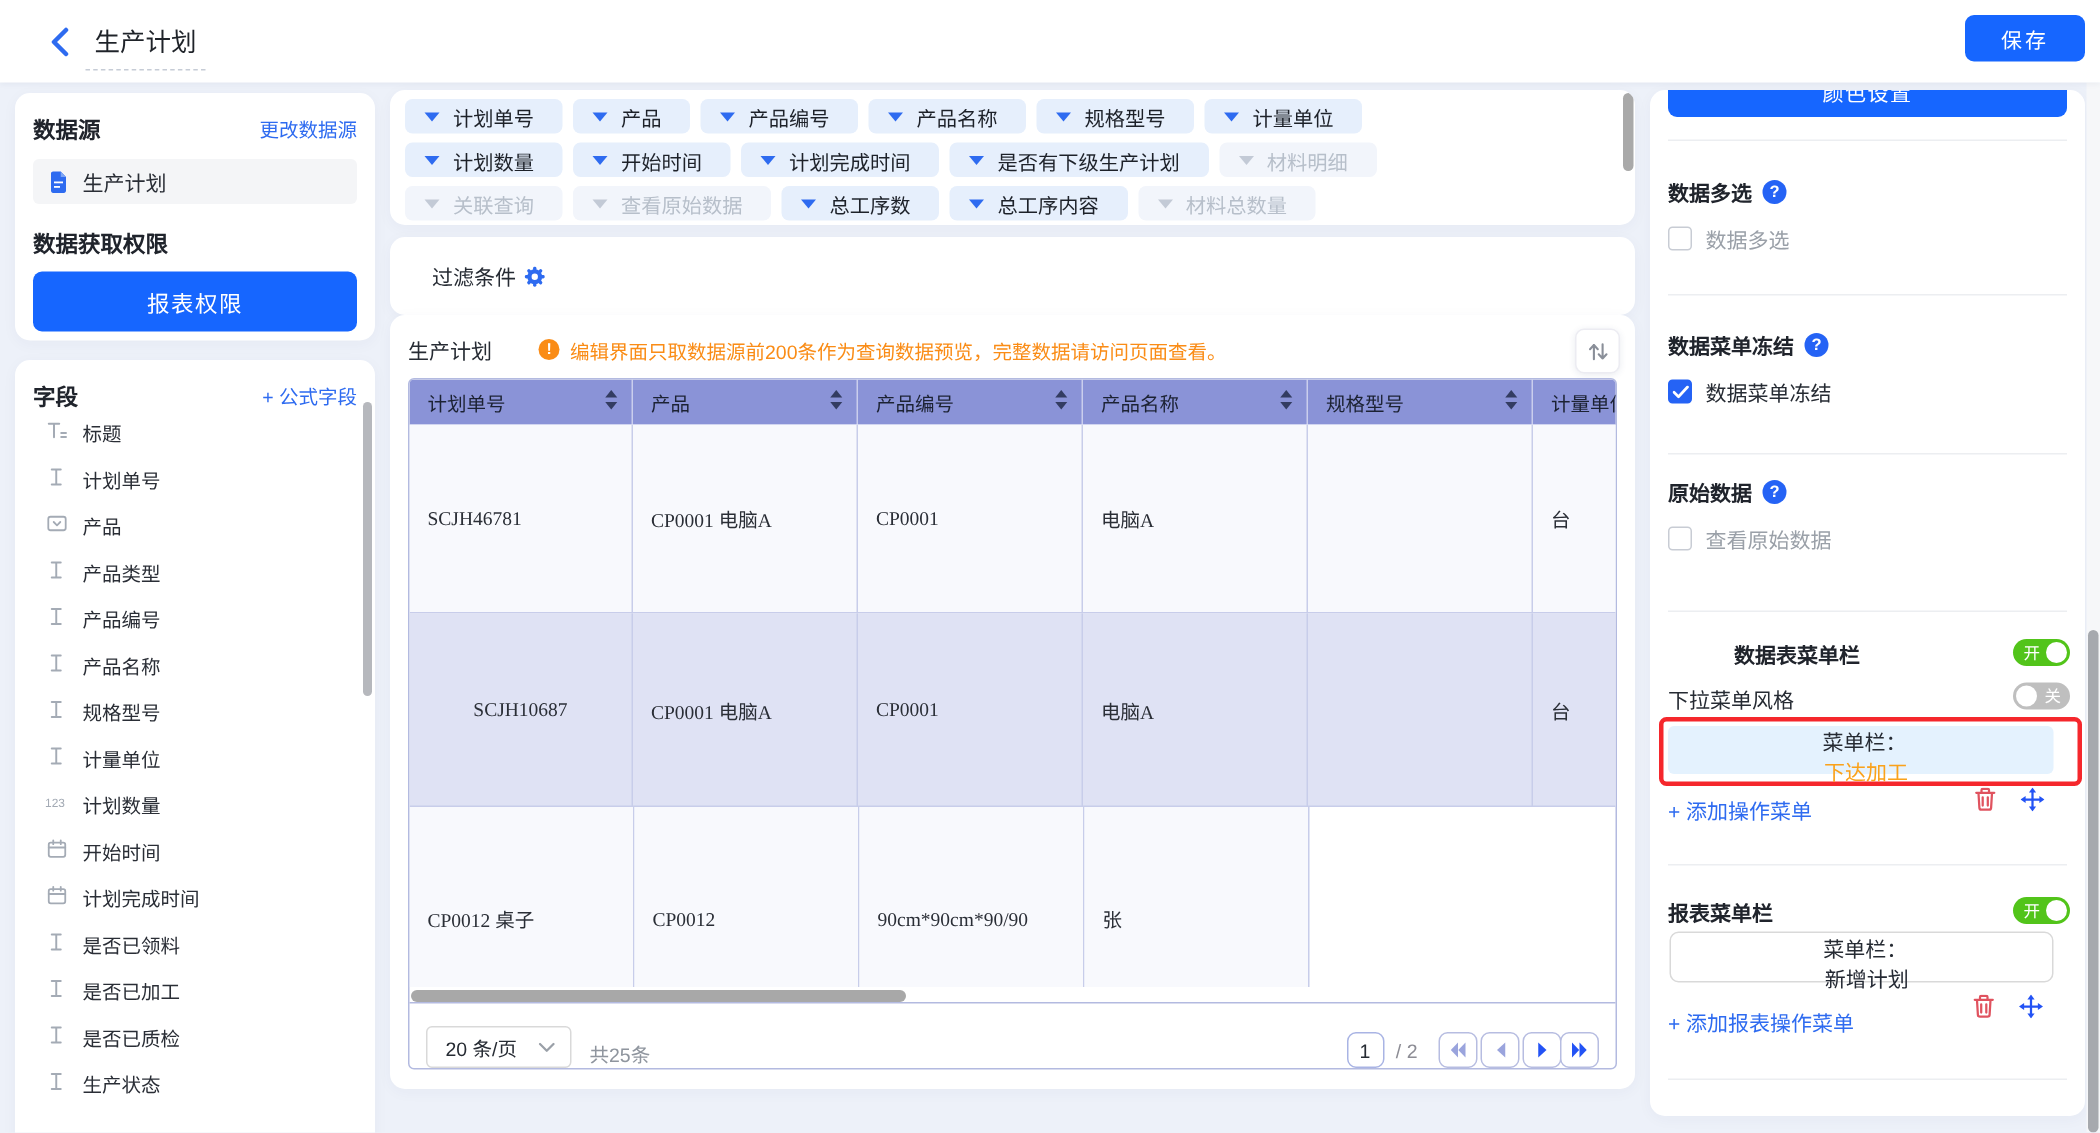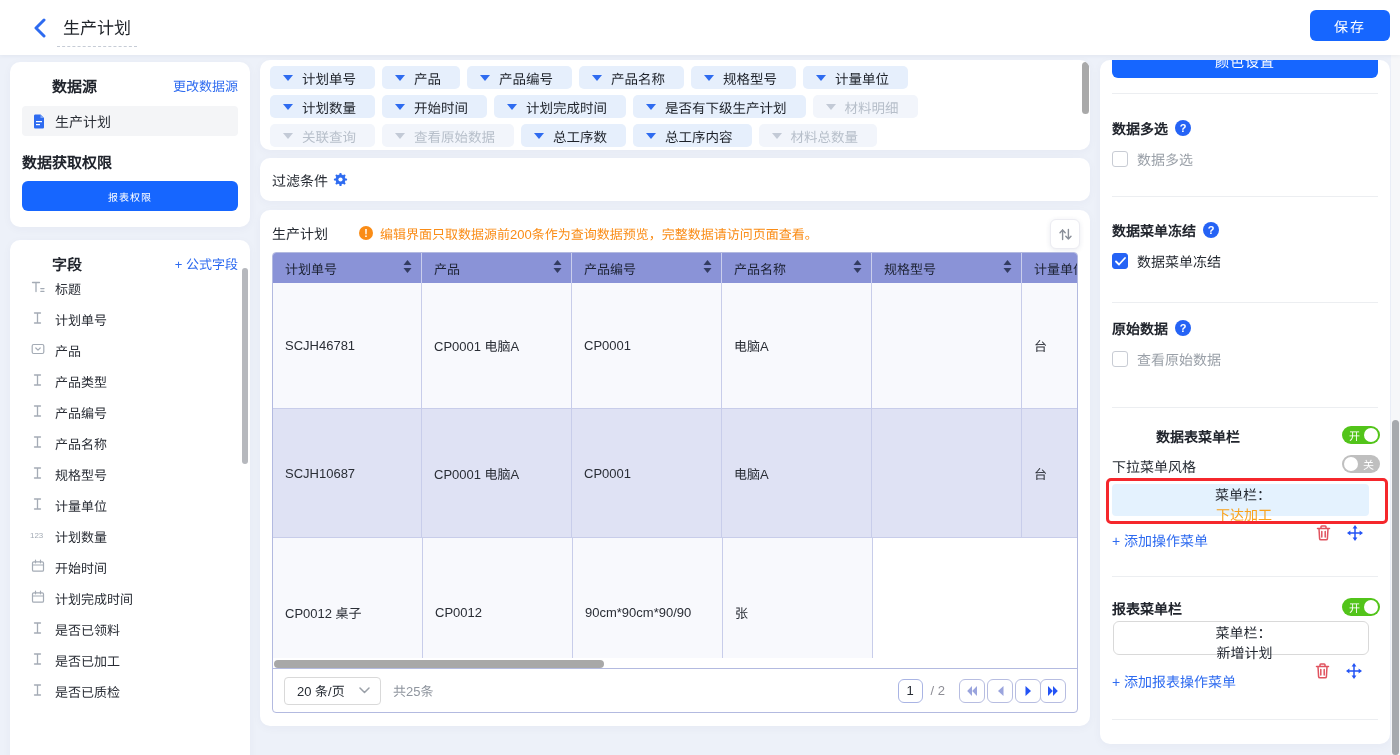--- a/index.html
+++ b/index.html
@@ -20,71 +20,71 @@
   
   .topbar{position:absolute;left:0;top:0;width:1400px;height:55px;background:#fff;z-index:5;box-shadow:0 1px 4px rgba(30,50,90,.06);}
   .back-btn{position:absolute;left:26px;top:15px;width:26px;height:26px;cursor:pointer;display:flex;align-items:center;justify-content:center;}
   .page-title{position:absolute;left:57px;top:12px;padding:2px 6px 7px 6px;font-size:17px;color:#1f2329;border-bottom:1px dashed #c6ccd6;}
   .save-btn{position:absolute;right:10px;top:10px;width:80px;height:31px;background:var(--accent);color:#fff;font-size:14px;letter-spacing:2px;border:none;border-radius:6px;cursor:pointer;font-family:inherit;}
 
   
   .ds-card{left:10px;top:62px;width:240px;height:165px;padding:12px;}
   .fields-card{left:10px;top:240px;width:240px;height:540px;padding:12px;}
   .sec-head{display:flex;align-items:center;justify-content:space-between;height:22px;}
-  .sec-title{font-size:15px;font-weight:700;color:#20242c;margin-left:30px;}
+  .sec-title{font-size:15px;font-weight:700;color:#20242c;}
   a.link{font-size:13px;color:var(--link);text-decoration:none;cursor:pointer;}
   .ds-item{margin-top:10px;height:30px;background:#f4f5f7;border-radius:4px;display:flex;align-items:center;padding:0 10px;gap:9px;font-size:14px;color:#2a2e36;cursor:pointer;}
   .perm-title{margin-top:15px;font-size:15px;font-weight:700;color:#20242c;}
-  .perm-btn{margin-top:9px;width:216px;height:30px;background:var(--accent);color:#fff;font-size:10px;border:none;border-radius:6px;cursor:pointer;font-family:inherit;letter-spacing:1px;}
+  .perm-btn{margin-top:9px;width:216px;height:40px;background:var(--accent);color:#fff;font-size:15px;border:none;border-radius:6px;cursor:pointer;font-family:inherit;letter-spacing:1px;}
   .field-list{margin-top:5px;}
   .field-row{height:31px;display:flex;align-items:flex-start;gap:10px;padding-left:8px;cursor:pointer;border-radius:4px;}
   .field-row .f-label{font-size:13px;color:#2a2e36;}
   .field-row .f-icon{width:15px;height:15px;display:flex;align-items:center;justify-content:center;flex:none;}
   .side-scroll{position:absolute;left:232px;top:28px;width:6px;height:196px;background:#b6b8bd;border-radius:3px;}
 
   
   .df-card{left:260px;top:60px;width:830px;height:90px;padding:6px 4px 6px 10px;overflow:hidden;}
   .df-inner{display:flex;}
   .df-label{flex:none;width:82px;padding-top:4px;font-size:14px;color:#262b33;}
   .df-plus{color:#596070;margin-left:8px;font-size:15px;cursor:pointer;}
   .chip-rows{flex:1;display:flex;flex-direction:column;gap:6px;}
   .chip-row{display:flex;gap:7px;}
   .chip{height:23px;border-radius:5px;background:var(--chip-bg);display:flex;align-items:center;padding:0 19px 0 13px;font-size:13.5px;color:#1d2129;cursor:pointer;white-space:nowrap;}
   .chip .tri{width:0;height:0;border-left:5.5px solid transparent;border-right:5.5px solid transparent;border-top:6.5px solid var(--link);margin-right:9px;flex:none;}
   .chip.disabled{background:var(--chip-dis-bg);color:var(--chip-dis-text);}
   .chip.disabled .tri{border-top-color:#c3cad6;}
   .df-scroll{position:absolute;right:1px;top:2px;width:7px;height:52px;background:#a9a9a9;border-radius:4px;}
 
-  .filter-card{left:260px;top:158px;width:830px;height:43px;padding:10px;display:flex;align-items:center;}
+  .filter-card{left:260px;top:158px;width:830px;height:43px;padding:26px;display:flex;align-items:center;}
   .filter-label{font-size:14px;color:#262b33;margin-left:2px;}
   .gear{margin:0 0 0 5px;width:15px;height:15px;cursor:pointer;}
   .filter-chip{margin-left:10px;height:24px;background:var(--filter-chip-bg);border-radius:5px;display:flex;align-items:center;padding:0 16px 0 12px;font-size:13.5px;color:#1d2129;cursor:pointer;}
   .filter-chip .tri{width:0;height:0;border-left:5.5px solid transparent;border-right:5.5px solid transparent;border-top:6.5px solid var(--link);margin-right:8px;}
 
   .table-card{left:260px;top:210px;width:830px;height:516px;padding:12px;}
   .tc-head{display:flex;align-items:center;height:26px;margin:-2px 0 8px 0;}
   .tc-title{font-size:14px;color:#262b33;font-weight:400;}
   .tc-warning{display:flex;align-items:center;gap:7px;margin-left:31px;font-size:13px;color:var(--warn);}
   .warn-ic{width:14px;height:14px;border-radius:50%;background:var(--warn);color:#fff;font-size:10.5px;font-weight:700;display:flex;align-items:center;justify-content:center;flex:none;}
   .sort-box{position:absolute;right:10px;top:9px;width:30px;height:30px;background:#fff;border:1px solid #ececf2;border-radius:6px;box-shadow:0 1px 5px rgba(40,60,110,.10);display:flex;align-items:center;justify-content:center;cursor:pointer;}
 
   .grid-wrap{position:absolute;left:12px;top:42px;width:806px;height:461px;border:1px solid var(--table-border);border-radius:4px;}
   .grid-clip{position:absolute;left:0;top:0;width:804px;height:405px;overflow:hidden;border-radius:3px 3px 0 0;}
   .grid-table{width:899px;}
   .g-header{display:flex;height:30px;background:var(--th-bg);}
   .g-hcell{position:relative;display:flex;align-items:center;padding:0 12px;font-size:13px;color:#1c2233;flex:none;border-right:1px solid rgba(255,255,255,.55);}
   .g-hcell:last-child{border-right:none;}
   .caret{position:absolute;right:9px;top:50%;transform:translateY(-50%);cursor:pointer;}
   .g-body{position:relative;width:899px;height:375px;overflow:hidden;}
-  .g-row{display:flex;}
+  .g-row{display:flex;font-family:Liberation Serif, serif;}
   .g-cell{flex:none;display:flex;align-items:center;padding:0 12px;font-size:13px;color:#2a2e36;border-right:1px solid var(--cell-border);border-bottom:1px solid var(--cell-border);background:var(--row-light);}
   .g-row.sel .g-cell{background:var(--row-sel);}
   .hscroll{position:absolute;left:1px;right:1px;top:406px;height:10px;}
   .hscroll .thumb{position:absolute;left:0;top:1px;width:330px;height:8px;background:#a8a8a8;border-radius:4px;}
-  .t-footer{position:absolute;left:0;right:0;bottom:0;height:44px;border-top:1px solid var(--table-border);display:flex;align-items:center;padding:0 11px;}
+  .t-footer{position:absolute;left:0;right:0;bottom:0;height:44px;border-top:1px solid var(--table-border);display:flex;align-items:flex-end;padding:0 11px;}
   .psize{width:97px;height:28px;border:1px solid #d9d9d9;border-radius:4px;display:flex;align-items:center;justify-content:space-between;padding:0 10px 0 12px;font-size:13px;color:#262b33;cursor:pointer;background:#fff;}
   .ptotal{margin-left:12px;font-size:13px;color:var(--gray);}
   .pright{margin-left:auto;display:flex;align-items:center;}
   .pnum{width:25px;height:24px;border:1px solid #a9b4e4;border-radius:6px;display:flex;align-items:center;justify-content:center;font-size:13px;color:#262b33;background:#fff;}
   .pslash{margin:0 14px 0 8px;font-size:13px;color:#8d8d95;}
   .pbtn{width:26px;height:24px;border:1px solid #b7bde1;border-radius:6px;background:#fff;display:flex;align-items:center;justify-content:center;margin-left:2px;cursor:pointer;}
   .pbtn svg{display:block;}
 
   
   .set-card{left:1100px;top:60px;width:290px;height:684px;padding:0 12px;overflow:hidden;}
@@ -294,20 +294,30 @@
         <div class="field-row">
           <span class="f-icon">
             <svg width="13" height="14" viewBox="0 0 13 14">
               <g stroke="#a4abb5" stroke-width="1.3" fill="none" stroke-linecap="round">
                 <path d="M3.5 2 H9.5 M6.5 2 V12 M3.5 12 H9.5"></path>
               </g>
             </svg>
           </span>
           <span class="f-label">是否已质检</span>
         </div>
+        <div class="field-row">
+          <span class="f-icon">
+            <svg width="13" height="14" viewBox="0 0 13 14">
+              <g stroke="#a4abb5" stroke-width="1.3" fill="none" stroke-linecap="round">
+                <path d="M3.5 2 H9.5 M6.5 2 V12 M3.5 12 H9.5"></path>
+              </g>
+            </svg>
+          </span>
+          <span class="f-label">生产状态</span>
+        </div>
       </div>
     <div class="side-scroll"></div>
   </aside>
 
   <section class="card df-card">
     <div class="df-inner">
       <div class="chip-rows" id="chipRows">
           <div class="chip-row">
             <div class="chip">
               <span class="tri"></span>
@@ -471,21 +481,21 @@
                   <span>电脑A</span>
                 </div>
                 <div class="g-cell" style="width: 150px; height: 126px;">
                   <span></span>
                 </div>
                 <div class="g-cell" style="width: 150px; height: 126px;">
                   <span>台</span>
                 </div>
               </div>
               <div class="g-row sel">
-                <div class="g-cell" style="width: 149px; height: 129px;">
+                <div class="g-cell" style="width: 149px; height: 129px; justify-content: center;">
                   <span>SCJH10687</span>
                 </div>
                 <div class="g-cell" style="width: 150px; height: 129px;">
                   <span>CP0001 电脑A</span>
                 </div>
                 <div class="g-cell" style="width: 150px; height: 129px;">
                   <span>CP0001</span>
                 </div>
                 <div class="g-cell" style="width: 150px; height: 129px;">
                   <span>电脑A</span>

